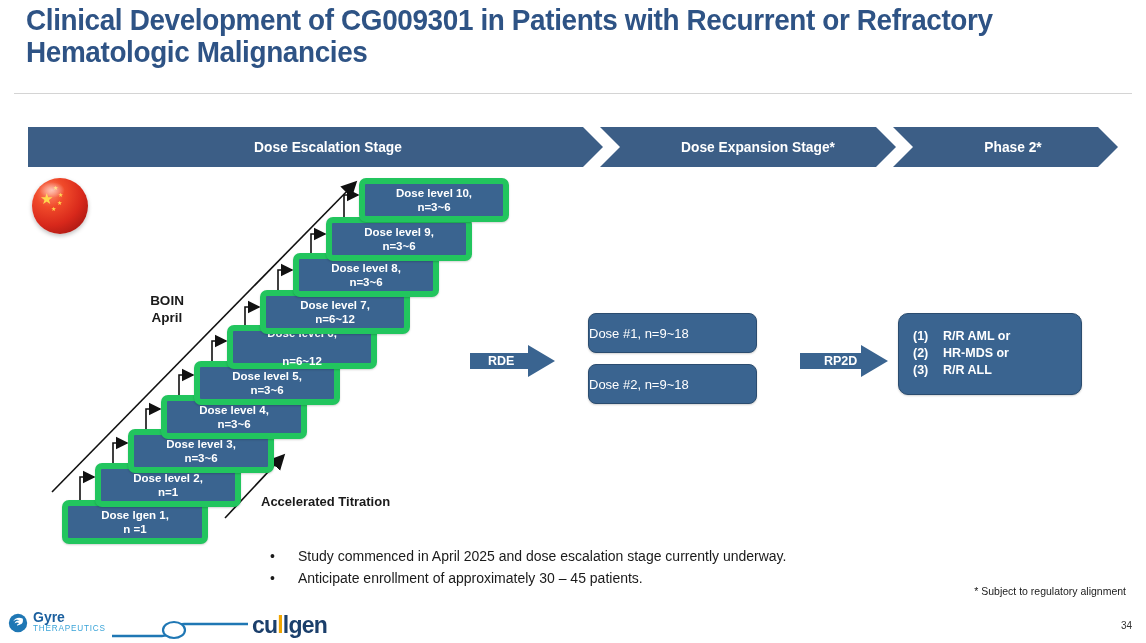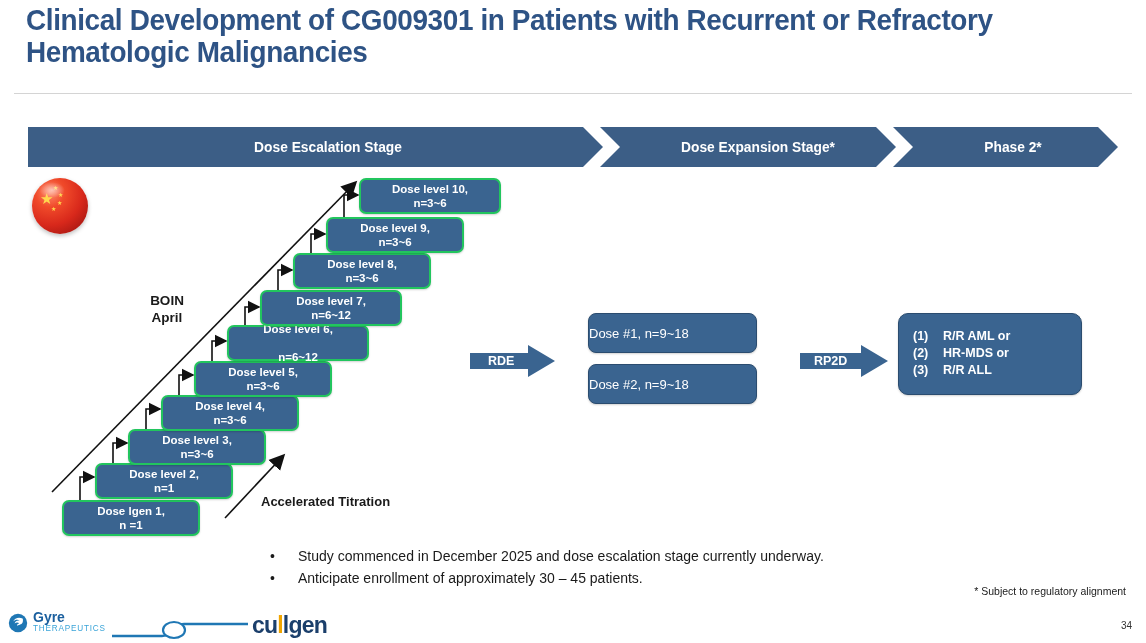--- a/index.html
+++ b/index.html
@@ -66,21 +66,21 @@
   
   .accel{
     position:absolute;left:261px;top:494px;
     font-weight:bold;font-size:13px;color:#1a1a1a;
   }
 
   
   .dosebox{
     position:absolute;
     background:#3A6490;
-    border:2px solid #22c55e;
+    border:6px solid #22c55e;
     border-radius:7px;
     color:#ffffff;font-weight:bold;font-size:11.5px;
     display:flex;flex-direction:column;align-items:center;justify-content:center;
     line-height:14px;text-align:center;
     box-shadow:0 1px 2px rgba(0,0,0,0.18);
   }
 
   
   .expbox{
     position:absolute;background:#3A6490;border:1px solid #2b4c6f;
@@ -101,21 +101,21 @@
   
   .blockarrow{position:absolute;}
   .blockarrow .txt{
     position:absolute;left:0;top:0;width:100%;height:100%;
     display:flex;align-items:center;justify-content:flex-start;
     color:#ffffff;font-weight:bold;font-size:12.5px;
     padding-left:18px;box-sizing:border-box;
   }
   #rde-arrow{left:470px;top:345px;width:85px;height:32px;}
   #rp2d-arrow{left:800px;top:345px;width:88px;height:32px;}
-  #rp2d-arrow .txt{padding-left:14px;}
+  #rp2d-arrow .txt{padding-left:24px;}
 
   
   .overlay{position:absolute;left:0;top:0;width:1146px;height:643px;pointer-events:none;}
 
   
   .bullets{position:absolute;left:262px;top:545px;width:700px;}
   .bullet{display:flex;font-size:14px;color:#1a1a1a;line-height:22px;}
   .bullet .dot{width:36px;text-align:left;padding-left:8px;box-sizing:border-box;}
 
   
@@ -266,21 +266,21 @@
     </div>
     <div class="row">
       <span class="num">(3)</span>
       <span>R/R ALL</span>
     </div>
   </div>
 
   <div class="bullets">
     <div class="bullet">
       <span class="dot">•</span>
-      <span>Study commenced in December 2025 and dose escalation stage currently underway.</span>
+      <span>Study commenced in April 2025 and dose escalation stage currently underway.</span>
     </div>
     <div class="bullet">
       <span class="dot">•</span>
       <span>Anticipate enrollment of approximately 30 – 45 patients.</span>
     </div>
   </div>
 
   <div class="footnote">* Subject to regulatory alignment</div>
   <div class="pagenum">34</div>
 

